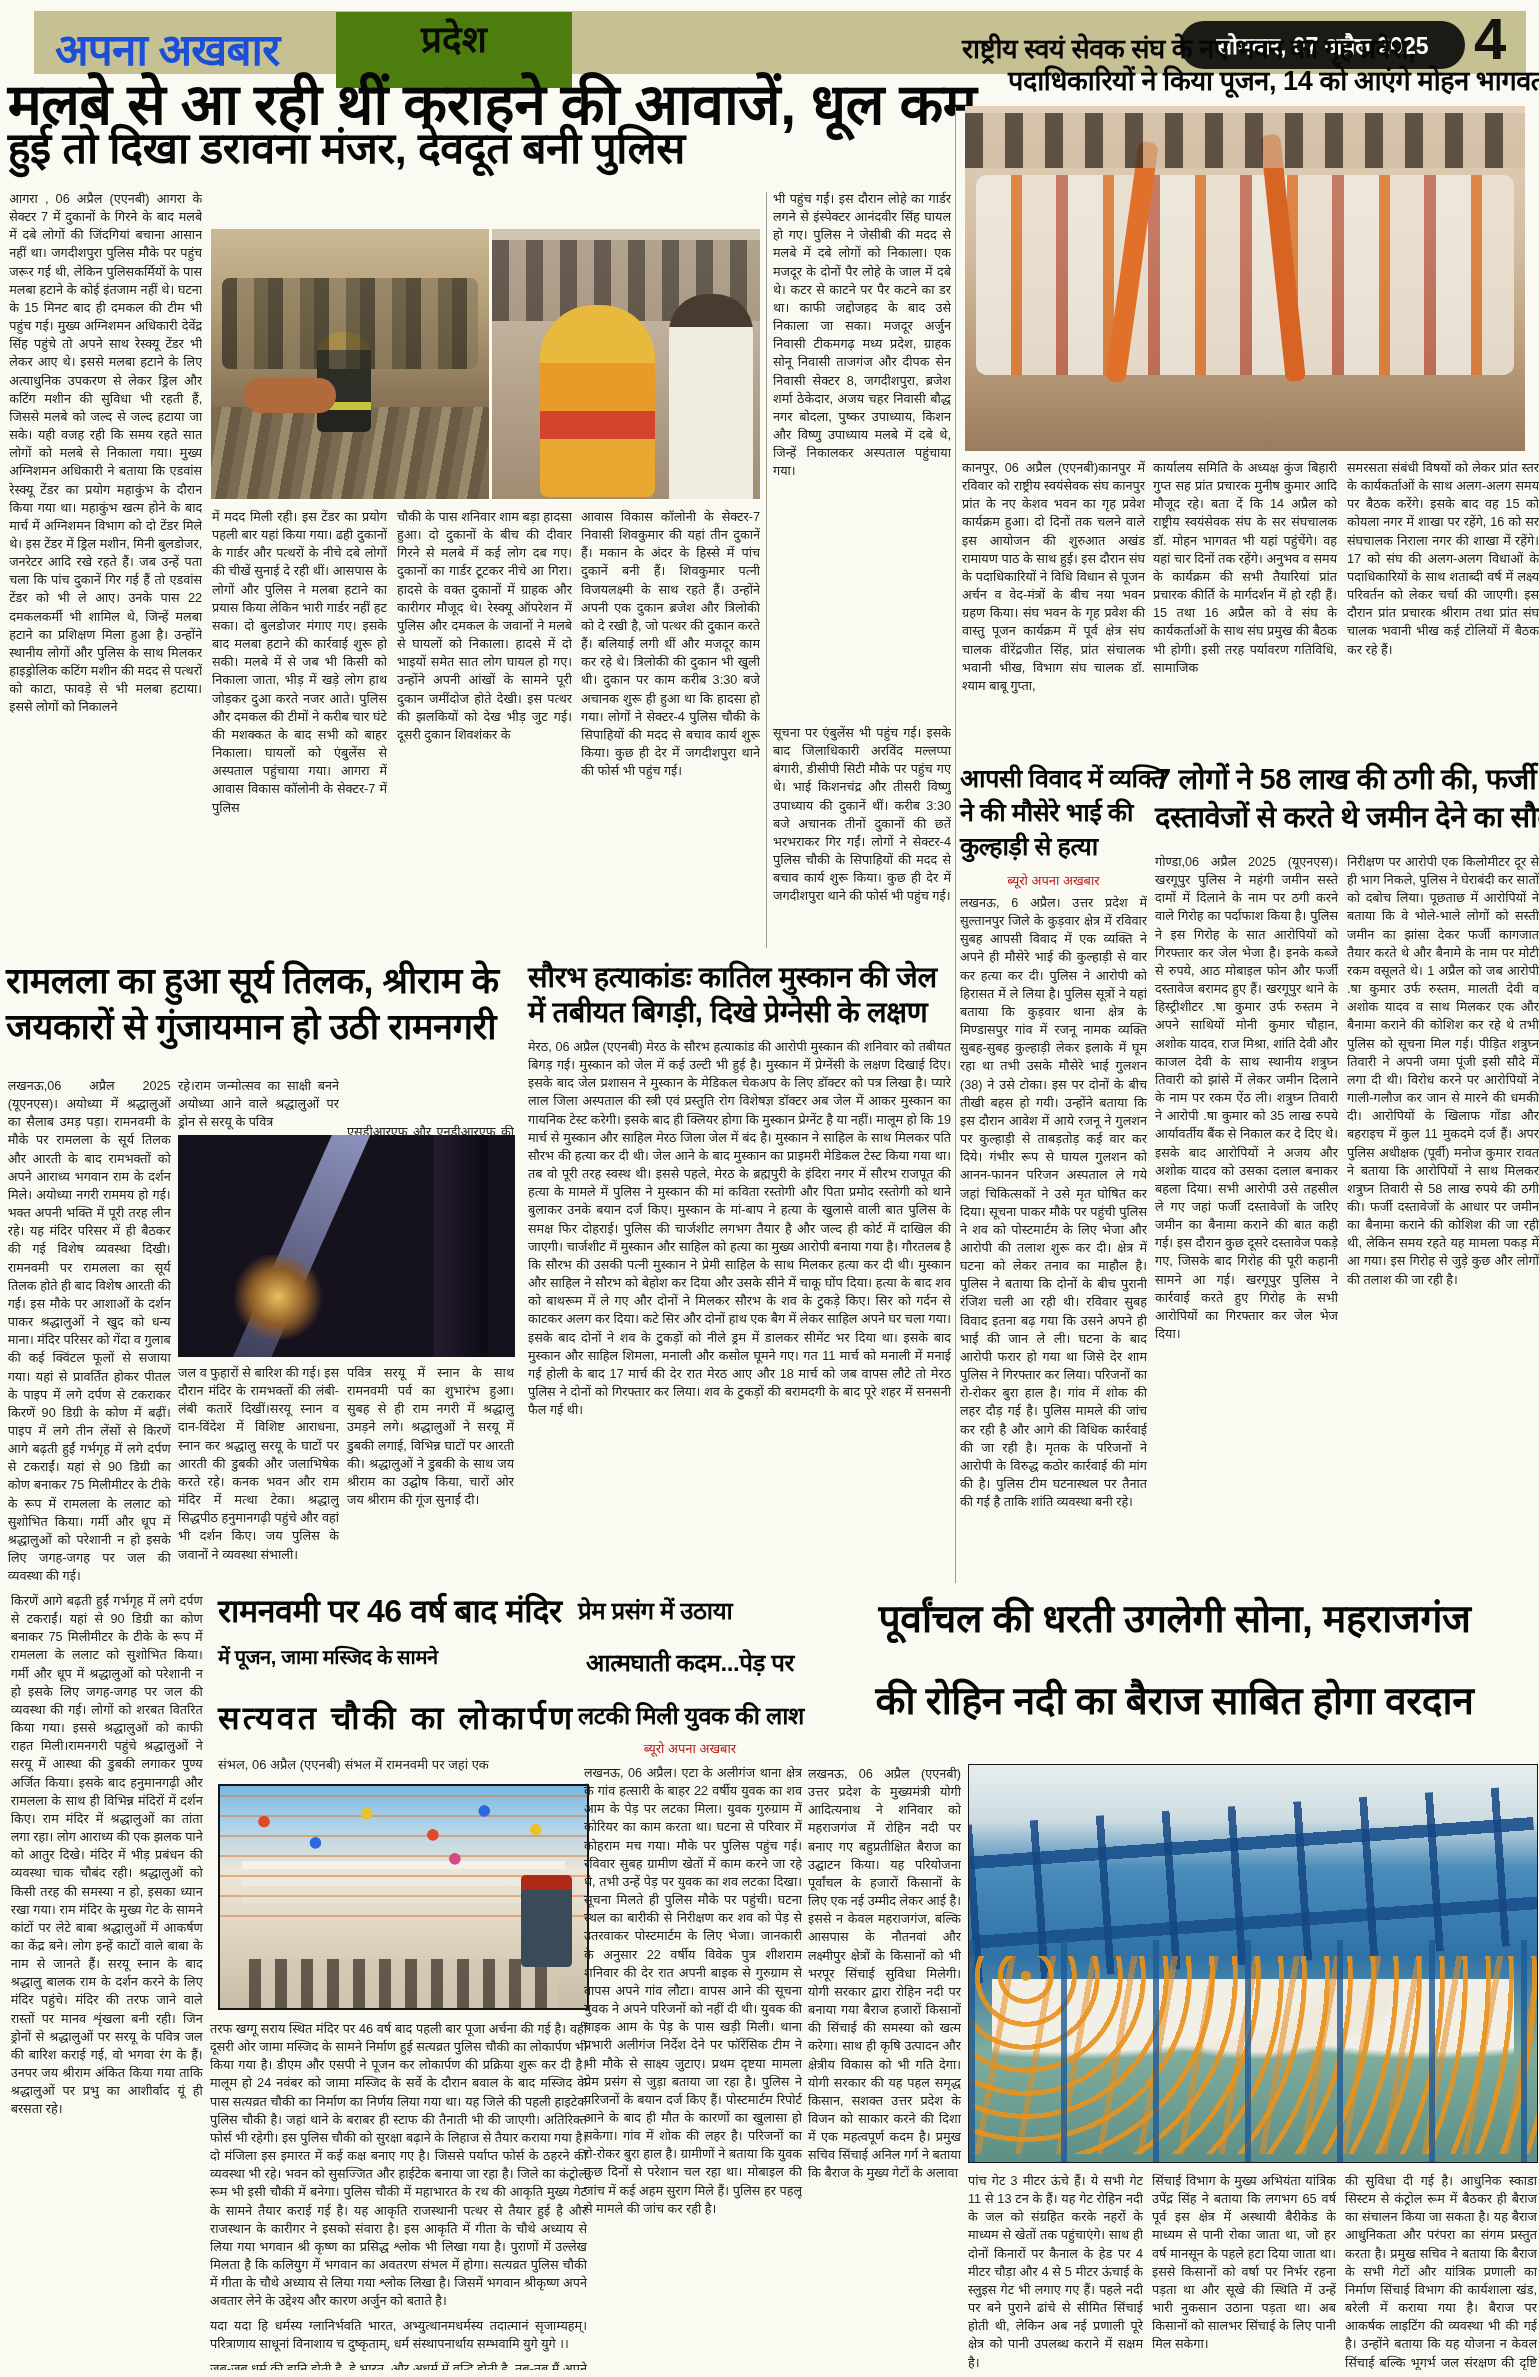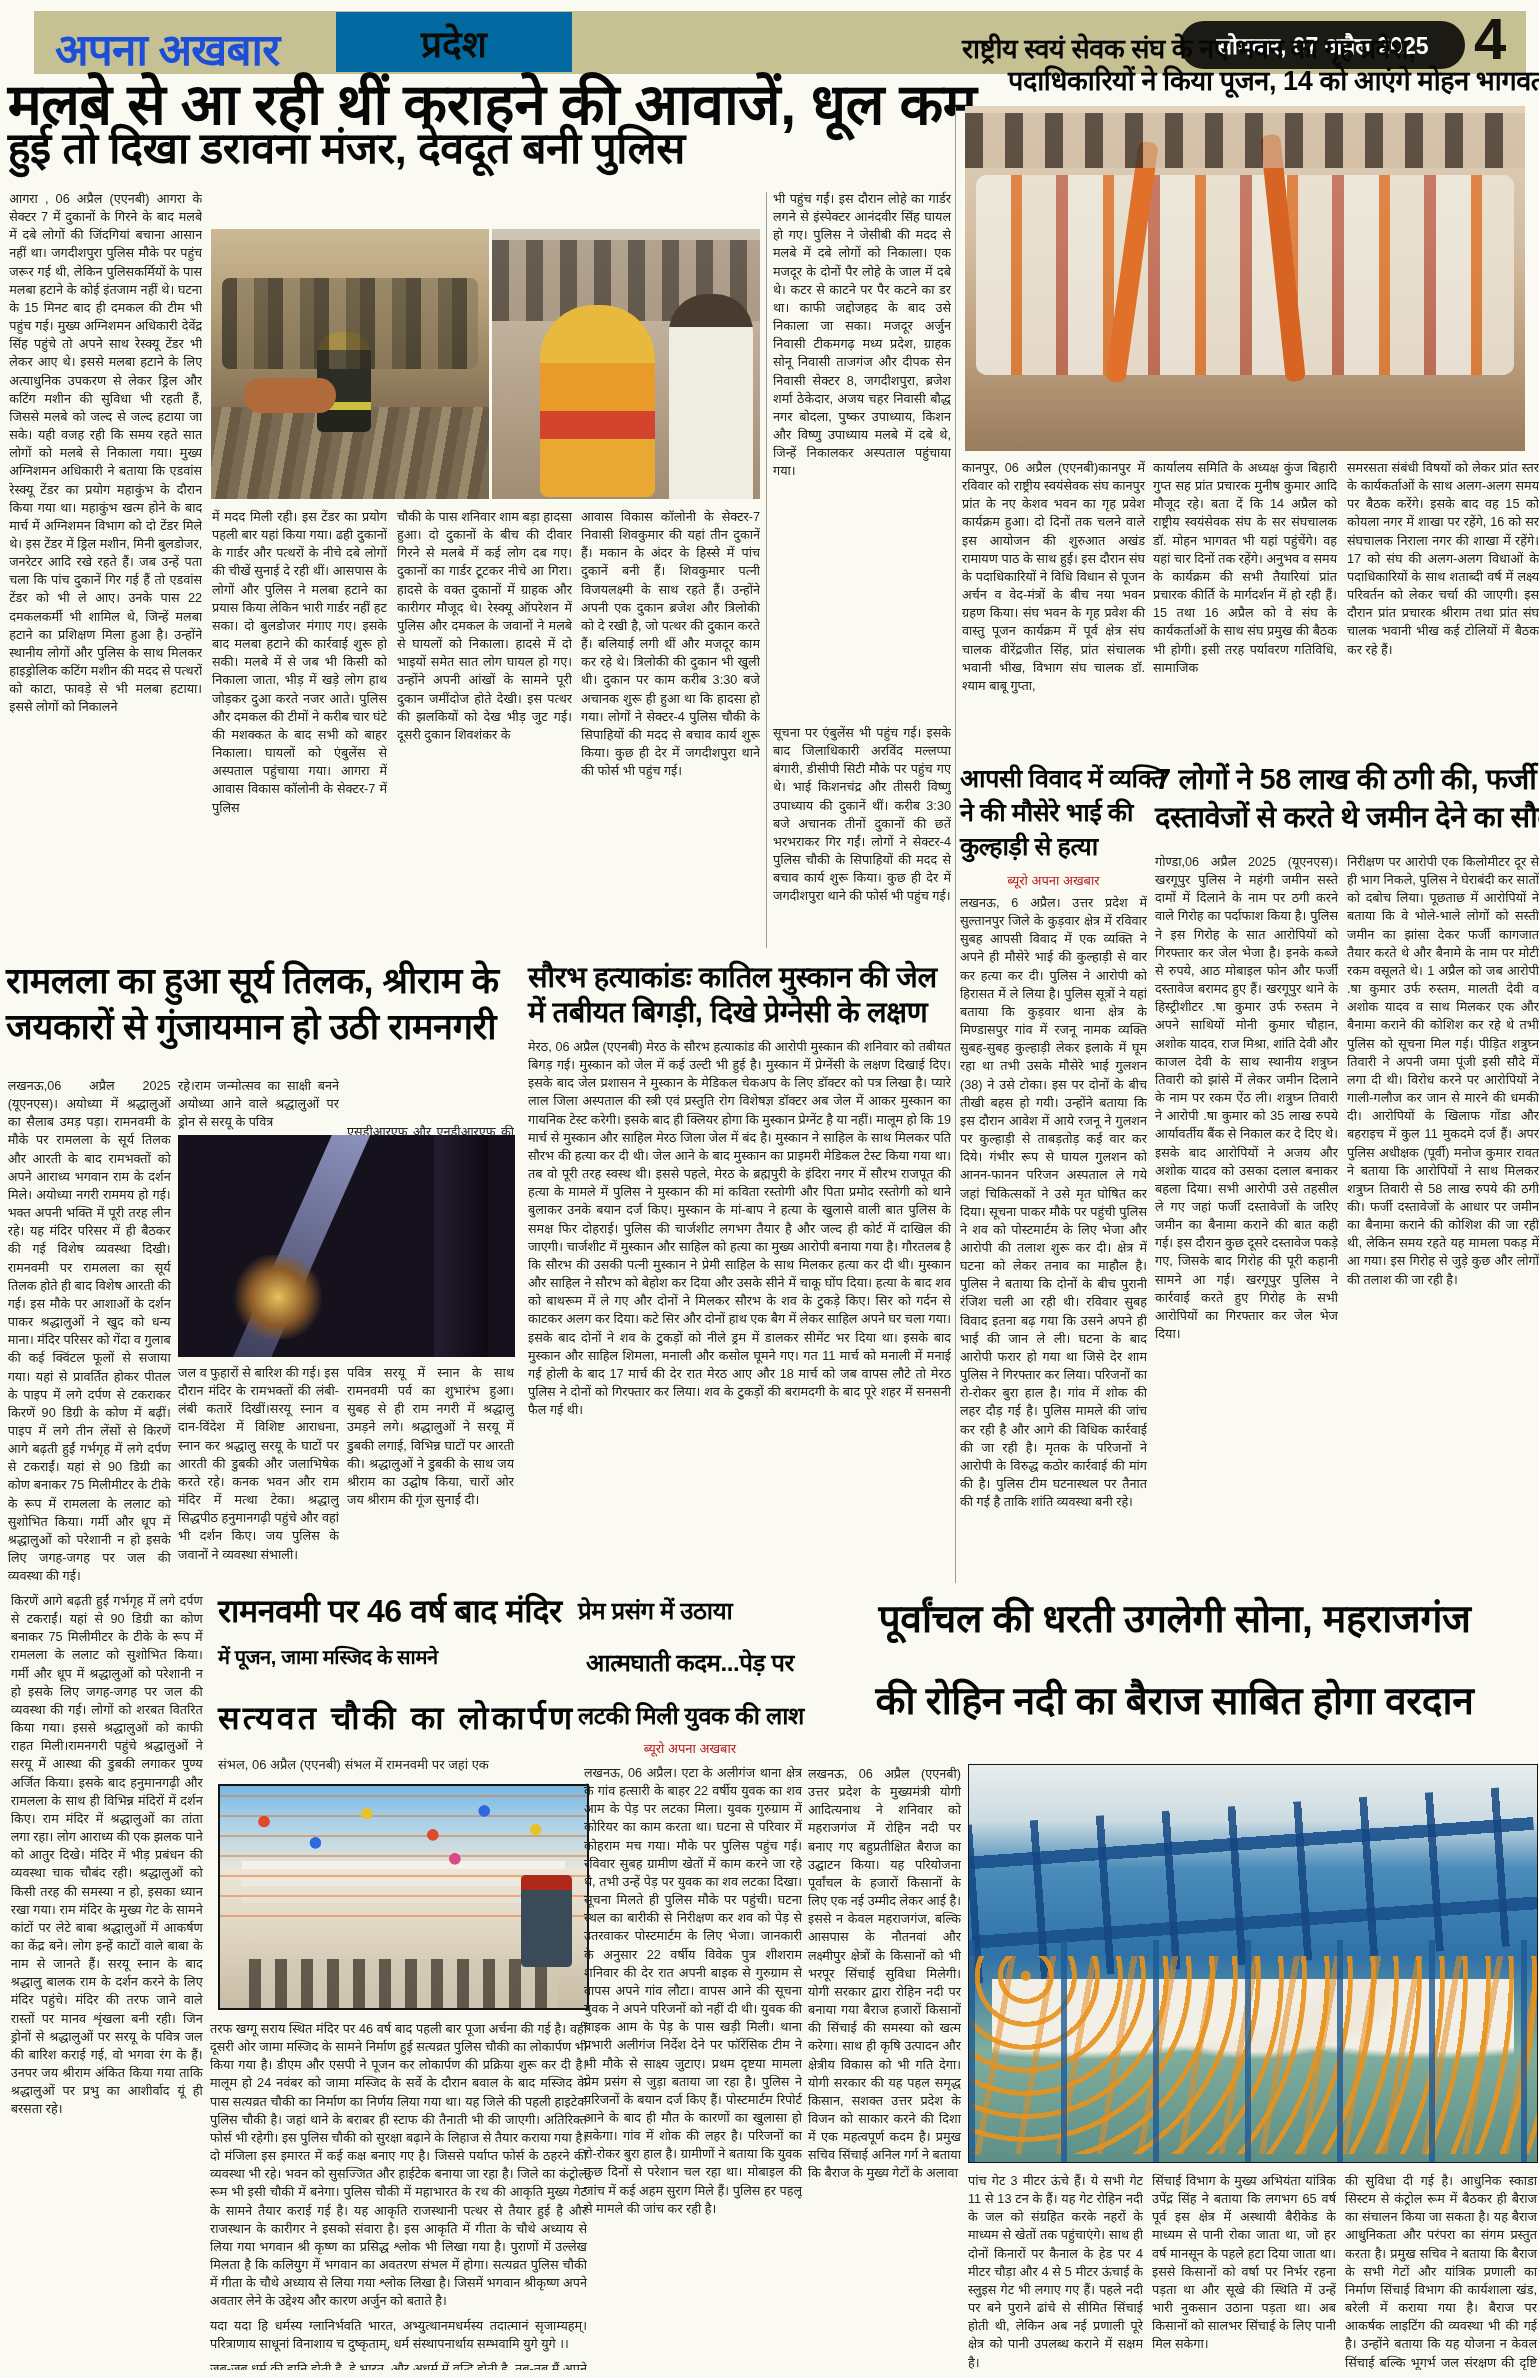--- a/index.html
+++ b/index.html
@@ -14,21 +14,21 @@
   .photo{overflow:hidden;}
   .deco{position:absolute;}
   .pill{background:#1b1a15;color:#fff;border-radius:24.5px;display:flex;align-items:center;justify-content:center;font-weight:bold;}
   .shl{font-size:12.7px;line-height:1.45;text-align:justify;color:#222;margin-top:6.1px;}
 </style>
 </head>
 <body>
 
 <div class="abs" style="left:34px;top:10.7px;width:1492px;height:63px;background:#c6c193;"></div>
 <div class="abs" style="left:55px;top:18.4px;font-size:44px;font-weight:bold;color:#1d4ed8;letter-spacing:-0.8px;">अपना अखबार</div>
-<div class="abs" style="left:336px;top:12.3px;width:236px;height:60px;background:#0369a1;display:flex;align-items:center;justify-content:center;">
+<div class="abs" style="left:336px;top:12.3px;width:236px;height:76px;background:#4d7c0f;display:flex;align-items:flex-start;justify-content:center;">
   <span style="font-size:37px;font-weight:bold;color:#0b0b08;">प्रदेश</span>
 </div>
 <div class="abs pill" style="left:1180px;top:21px;width:285px;height:48px;font-size:23px;">
   <span>सोमवार, 07 अप्रैल 2025</span>
 </div>
 <div class="abs" style="left:1474px;top:4.6px;font-size:58px;font-weight:bold;color:#14130e;">4</div>
 
 <div class="abs hl" style="left:7.7px;top:74px;width:945px;font-size:57px;">मलबे से आ रही थीं कराहने की आवाजें, धूल कम</div>
 <div class="abs hl" style="left:7.7px;top:125px;width:945px;font-size:43px;">हुई तो दिखा डरावना मंजर, देवदूत बनी पुलिस</div>
 

